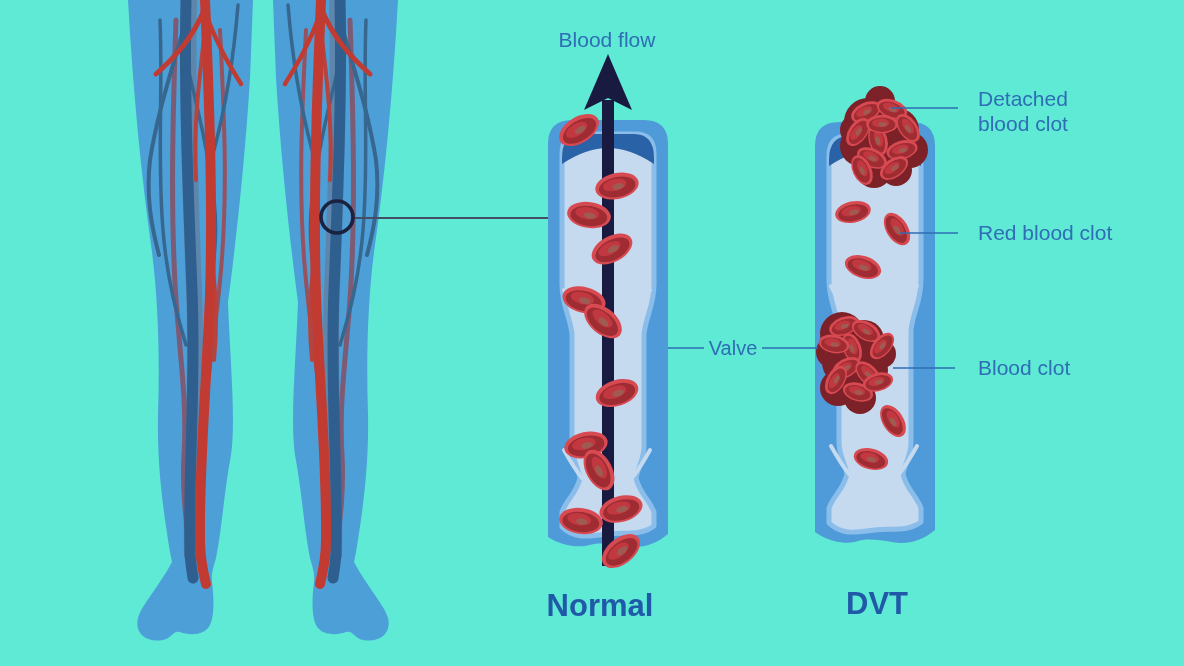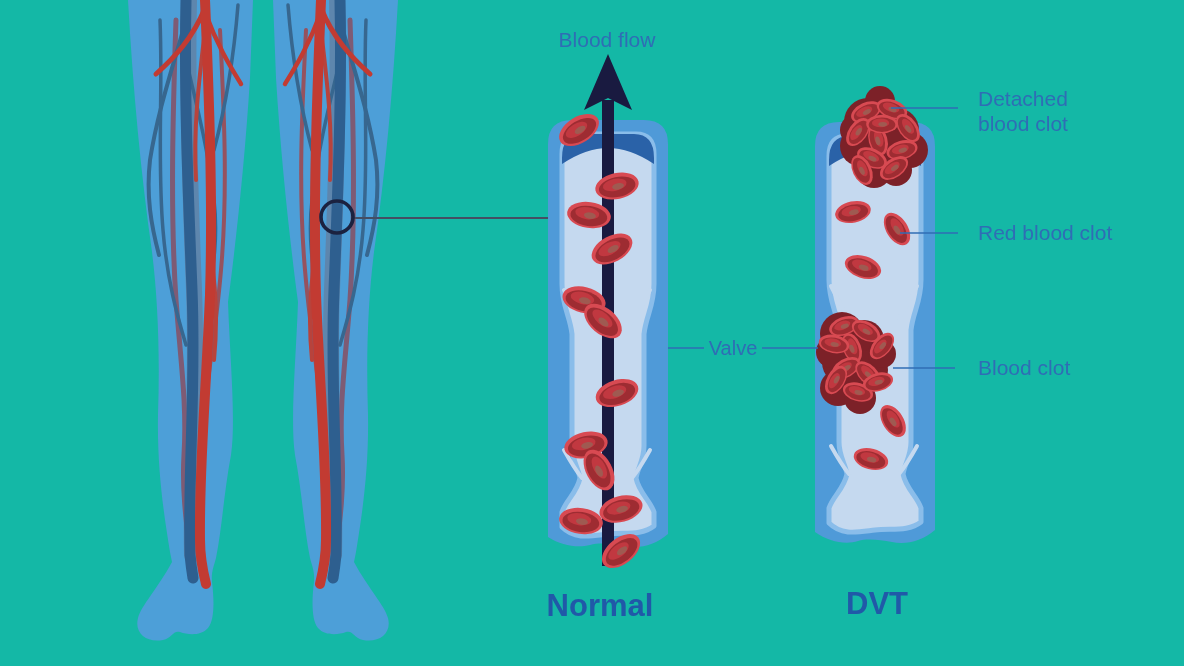--- a/index.html
+++ b/index.html
@@ -1,16 +1,16 @@
 <!DOCTYPE html>
 <html style="--accent-blue: #2f6db5; --title-blue: #2059a8; --skin: #4d9fd8; --vein-shadow: #5e86ad; --vein-dark: #2e5f8f; --vein-branch: #37678f; --artery-red: #c23b32; --artery-soft: #b8433c; --mauve: #7e5b74; --mauve2: #96525e; --wall: #4f9ad8; --wall-rim: #2a62a8; --lumen: #c5d9ef; --lumen-edge: #8abdea; --arrow-navy: #191a40; --cell-rim: #d84a52; --cell-body: #9e2c32; --cell-mid: #c13840; --cell-dimple: #996055; --clot-dark: #7c2128; --magnifier-ring: #1b2240; --magnifier-line: #454e63;"><head>
 <meta charset="utf-8">
 <style>
   html,body{margin:0;padding:0;background:#ffffff;}
-  #stage{position:relative;width:1184px;height:666px;background:#14b8a6;overflow:hidden;
+  #stage{position:relative;width:1184px;height:666px;background:#5eead4;overflow:hidden;
          font-family:"Liberation Sans",sans-serif;}
   svg{display:block;}
   .skin{fill:var(--skin);}
   .wall{fill:var(--wall);}
   .rim{fill:var(--wall-rim);}
   .lumen{fill:var(--lumen);stroke:var(--lumen-edge);stroke-width:5;stroke-linejoin:round;}
   .cusp{stroke:var(--lumen);stroke-width:4;fill:none;stroke-linecap:round;}
   .arrow{fill:var(--arrow-navy);}
   .cell-rim{fill:var(--cell-rim);}
   .cell-body{fill:var(--cell-body);}

